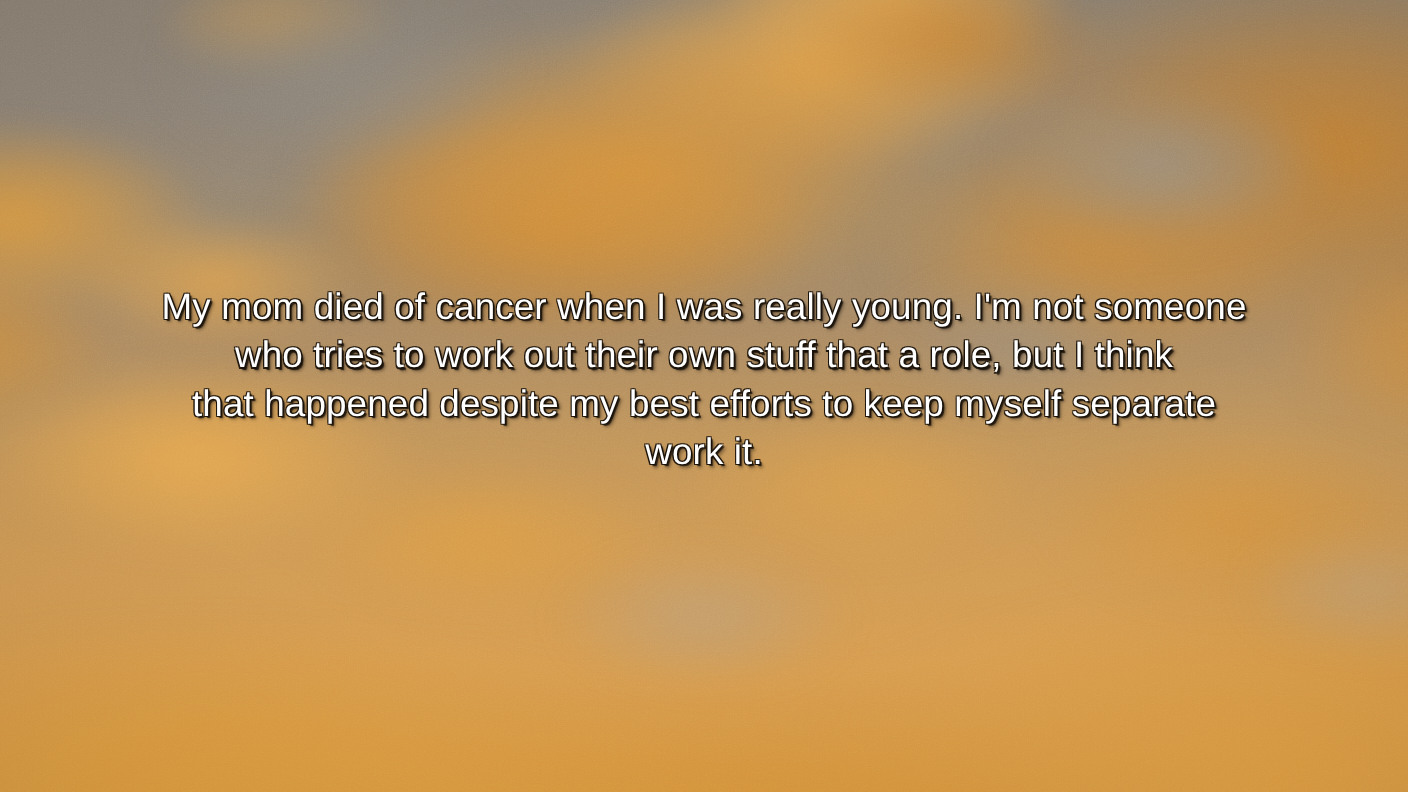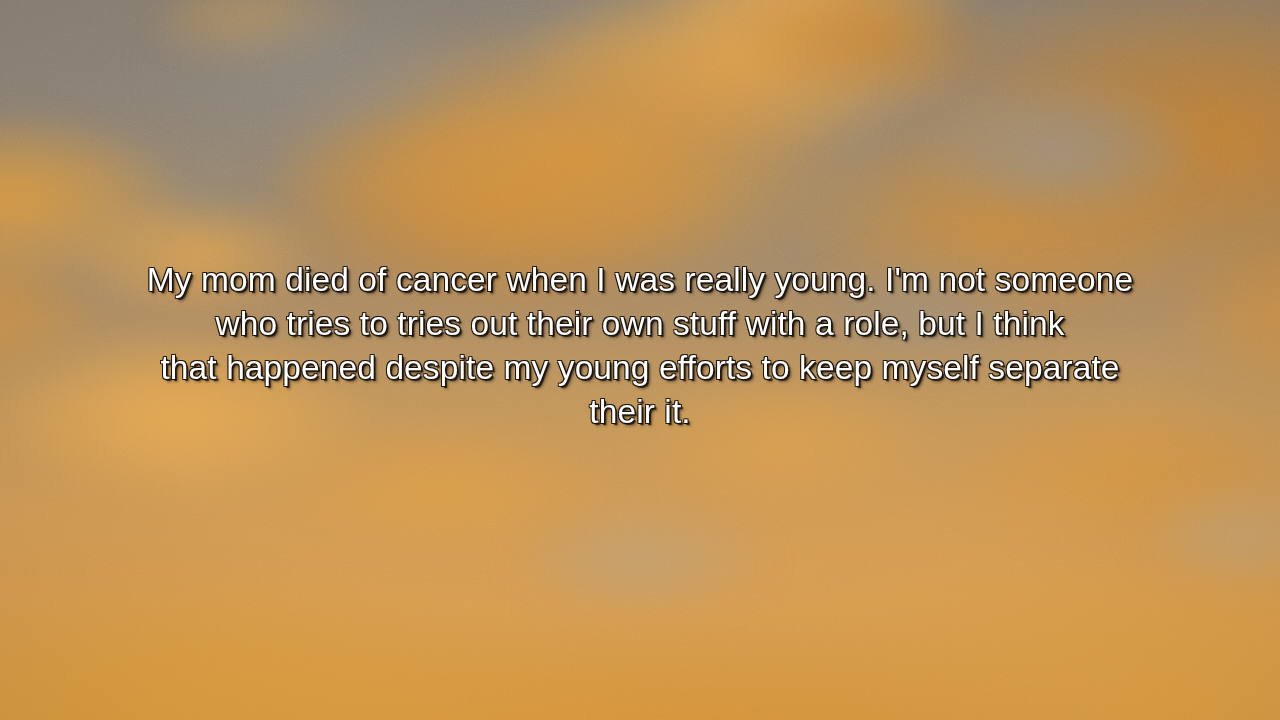--- a/index.html
+++ b/index.html
@@ -182,19 +182,19 @@
       <feTurbulence type="fractalNoise" baseFrequency="0.85" numOctaves="3" stitchTiles="stitch"></feTurbulence>
       <feColorMatrix type="saturate" values="0"></feColorMatrix>
     </filter>
     <rect width="100%" height="100%" filter="url(#noiseFilter)"></rect>
   </svg>
 
   <div class="vignette"></div>
 
   <div class="quote-block">
     <span class="quote-line">My mom died of cancer when I was really young. I'm not someone</span>
-    <span class="quote-line">who tries to tries out their own stuff with a role, but I think</span>
-    <span class="quote-line">that happened despite my young efforts to keep myself separate</span>
-    <span class="quote-line">their it.</span>
+    <span class="quote-line">who tries to work out their own stuff that a role, but I think</span>
+    <span class="quote-line">that happened despite my best efforts to keep myself separate</span>
+    <span class="quote-line">work it.</span>
   </div>
 
 
 </div>
 
 </body></html>

